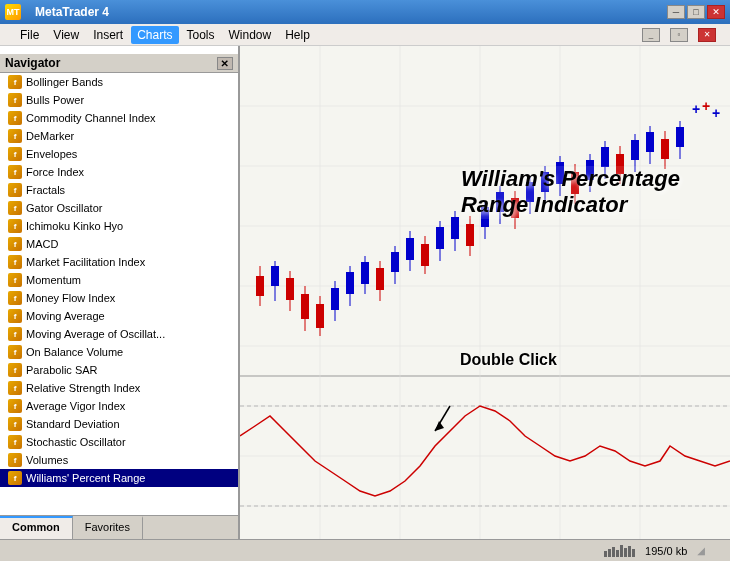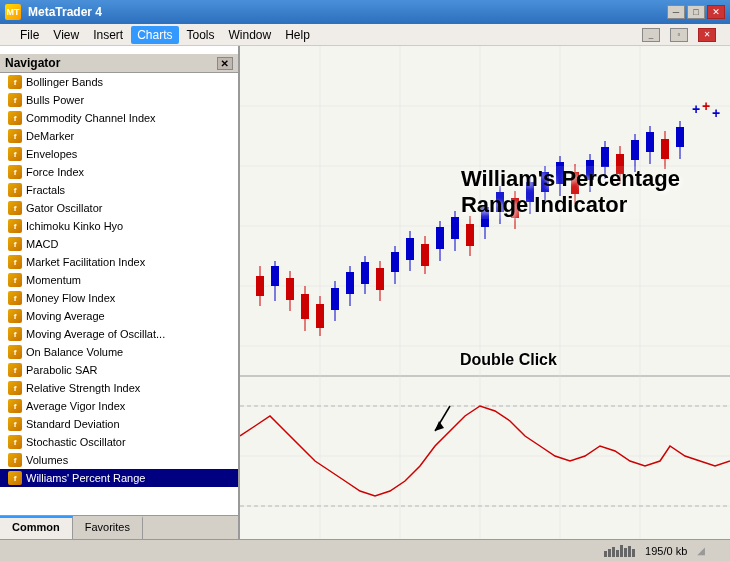--- a/index.html
+++ b/index.html
@@ -18,21 +18,21 @@
       color: white;
       display: flex;
       align-items: center;
       justify-content: space-between;
       padding: 3px 5px;
       height: 24px;
     }
     .title-bar-left {
       display: flex;
       align-items: center;
-      gap: 7px;
+      gap: 14px;
       font-size: 12px;
       font-weight: bold;
     }
     .title-bar-icon {
       width: 16px;
       height: 16px;
       background: linear-gradient(135deg, #ffdd00, #ff9900);
       border-radius: 2px;
       display: flex; align-items: center; justify-content: center;
       font-size: 9px;
@@ -181,20 +181,21 @@
     .chart-annotation {
       position: absolute;
       right: 50px;
       top: 120px;
       color: #000;
       font-size: 22px;
       font-weight: 900;
       text-shadow: 2px 2px 4px rgba(255,255,255,0.8);
       line-height: 1.2;
       background: rgba(255,255,255,0.1);
+      font-style: italic;
     }
 
     .double-click-label {
       position: absolute;
       left: 220px;
       bottom: 170px;
       color: #000;
       font-size: 16px;
       font-weight: 900;
       text-shadow: 1px 1px 2px rgba(255,255,255,0.9);

